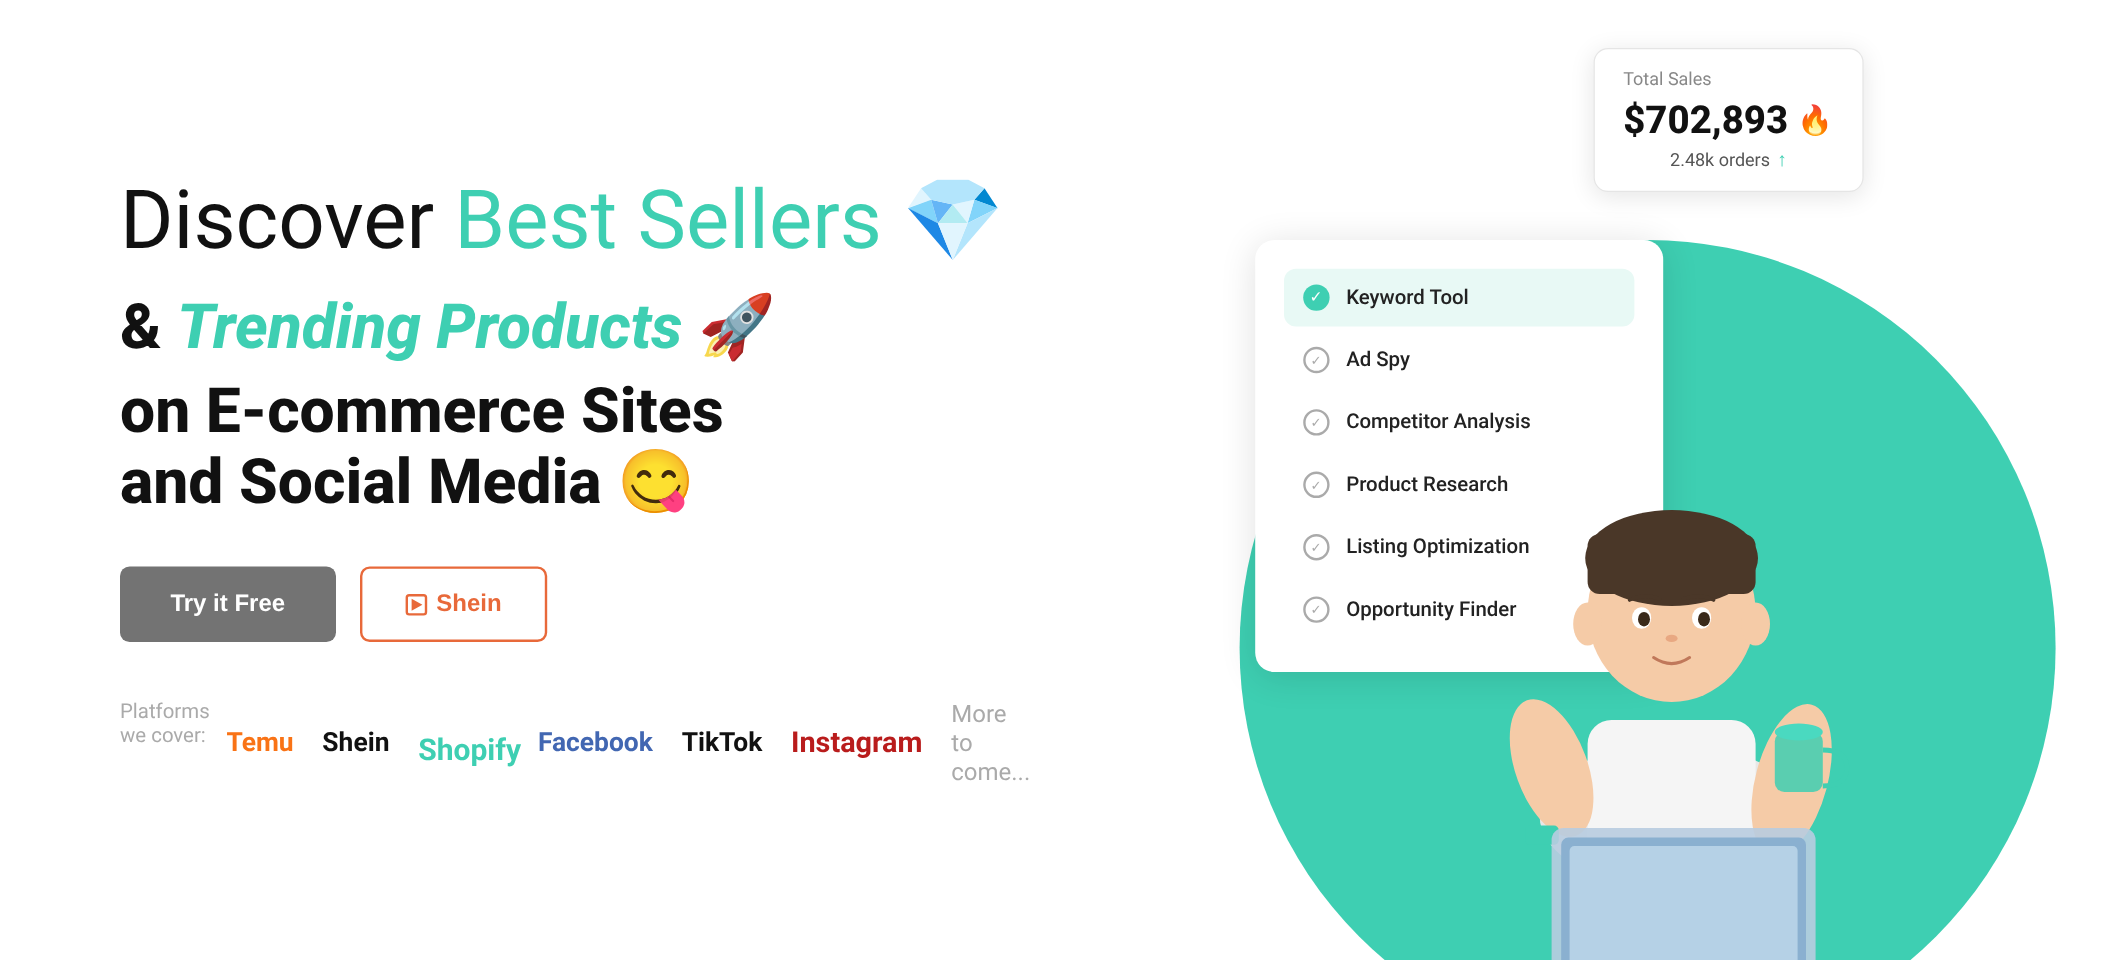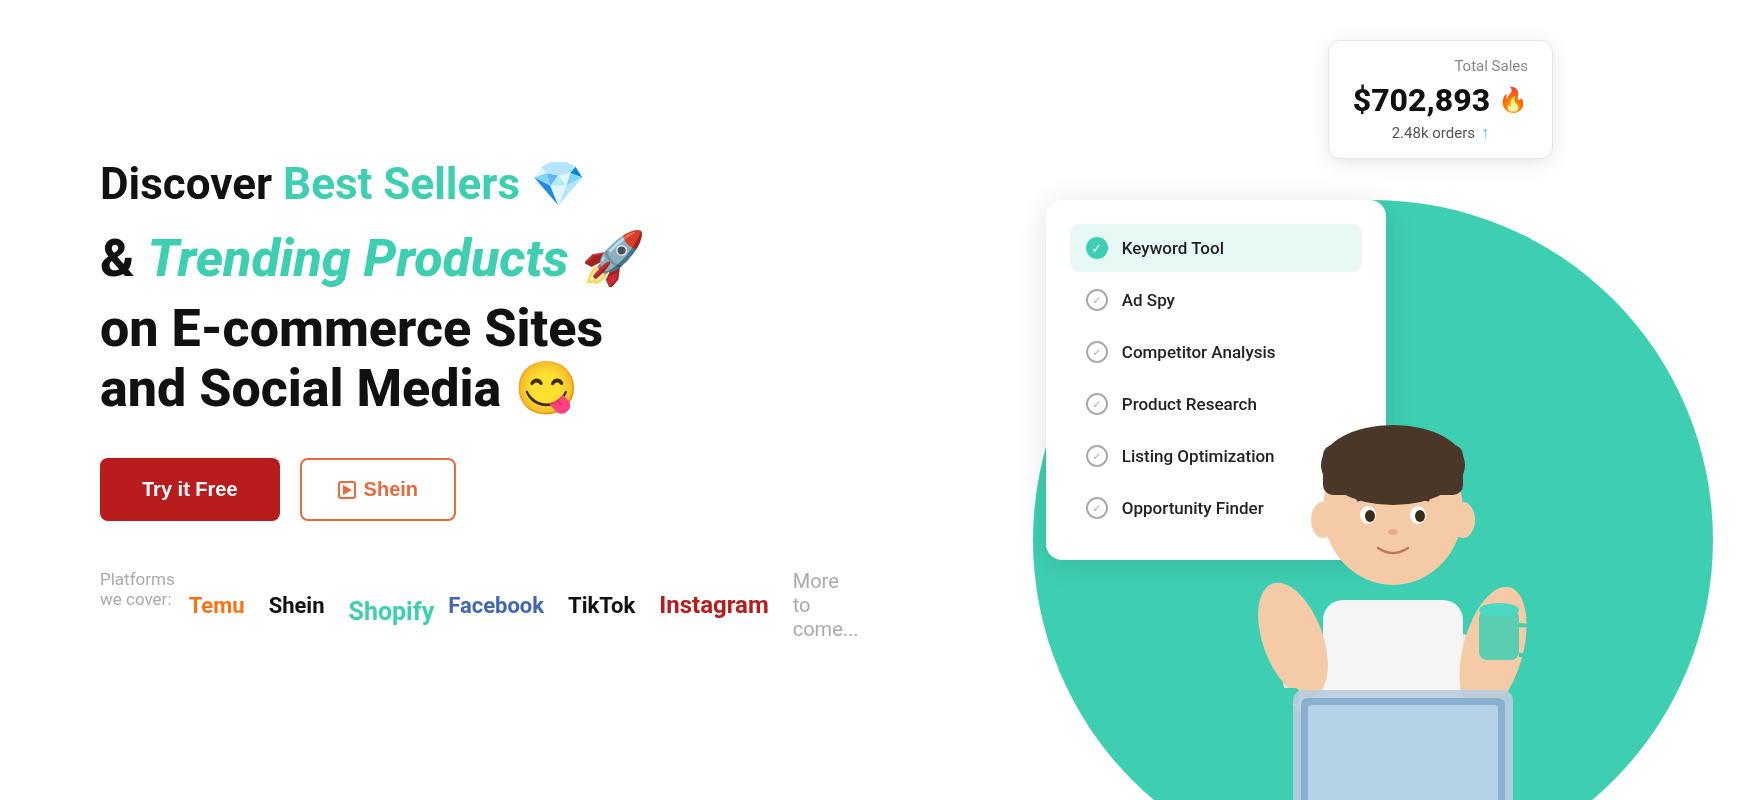--- a/index.html
+++ b/index.html
@@ -18,22 +18,22 @@
       height: 100%;
       align-items: center;
       padding: 0 100px;
     }
     
     .left-section {
       flex: 0 0 620px;
       padding-right: 40px;
     }
     .headline {
-      font-size: 44px;
-      font-weight: 700;
+      font-size: 68px;
+      font-weight: 400;
       color: #111;
       line-height: 1.15;
       margin-bottom: 20px;
     }
     .headline .accent {
       color: #3ecfb2;
     }
     .headline-line2 {
       font-size: 52px;
       font-weight: 800;
@@ -51,21 +51,21 @@
       color: #111;
       line-height: 1.15;
       margin-bottom: 40px;
     }
     .buttons-row {
       display: flex;
       gap: 20px;
       margin-bottom: 48px;
     }
     .btn-primary {
-      background: #b91c1c;
+      background: #737373;
       color: #fff;
       border: none;
       border-radius: 8px;
       padding: 18px 42px;
       font-size: 20px;
       font-weight: 600;
       cursor: pointer;
     }
     .btn-secondary {
       background: #fff;
@@ -197,21 +197,21 @@
     .sales-card {
       position: absolute;
       top: 40px;
       right: 100px;
       z-index: 3;
       background: #fff;
       border: 1.5px solid #e5e5e5;
       border-radius: 12px;
       padding: 16px 24px;
       box-shadow: 0 4px 20px rgba(0,0,0,0.10);
-      text-align: right;
+      text-align: left;
       min-width: 200px;
     }
     .sales-card-title {
       color: #888;
       font-size: 15px;
       margin-bottom: 6px;
     }
     .sales-card-amount {
       font-size: 32px;
       font-weight: 800;

